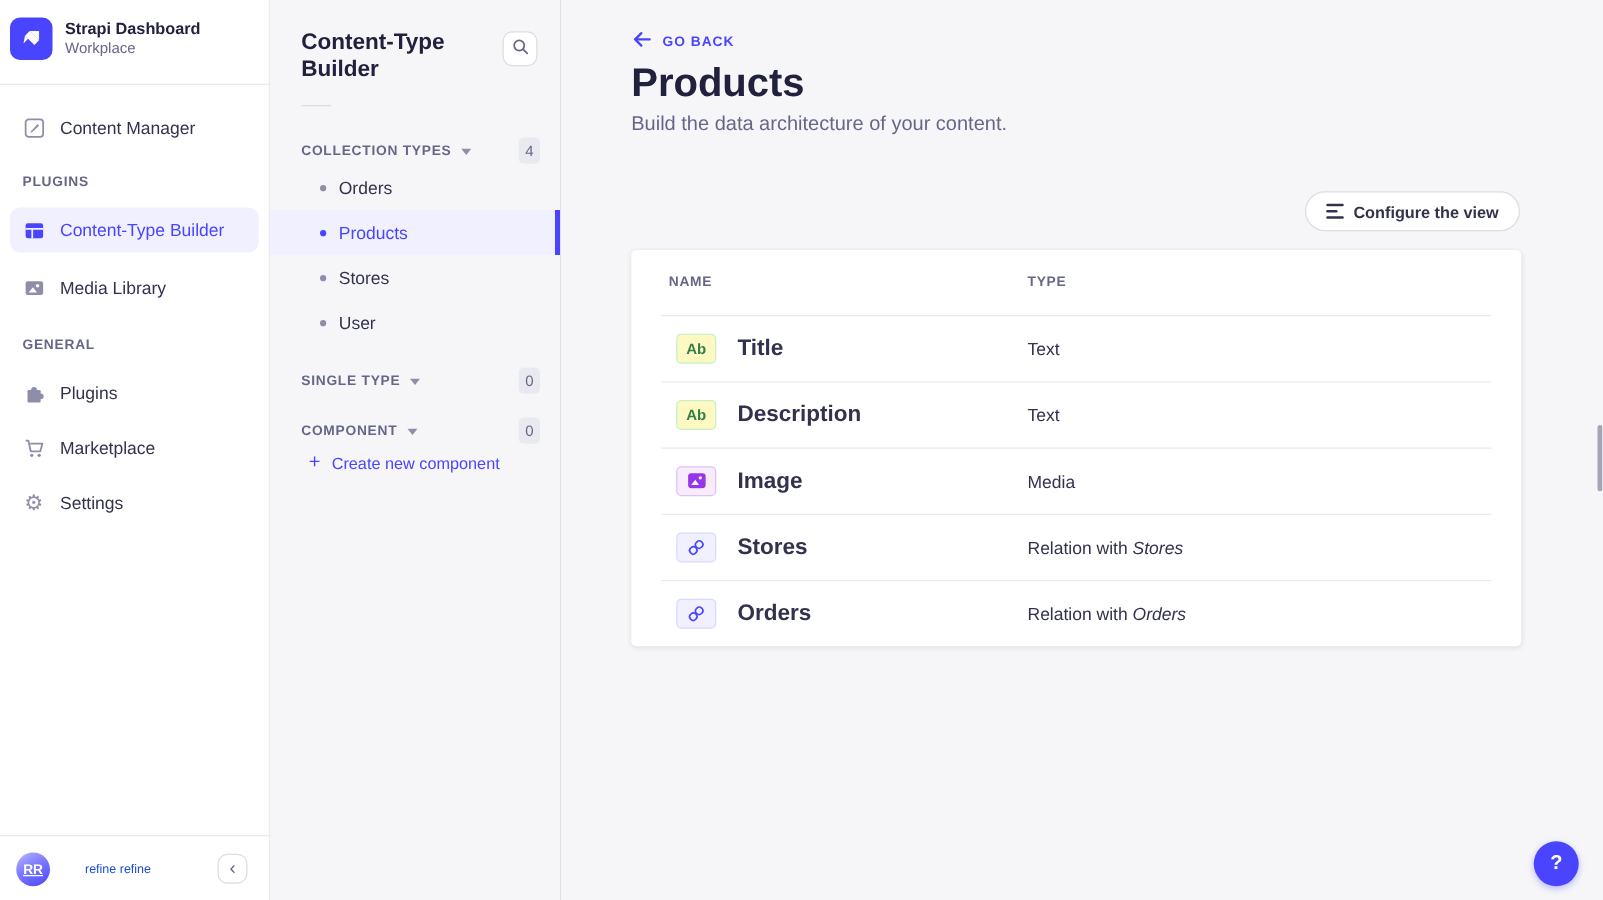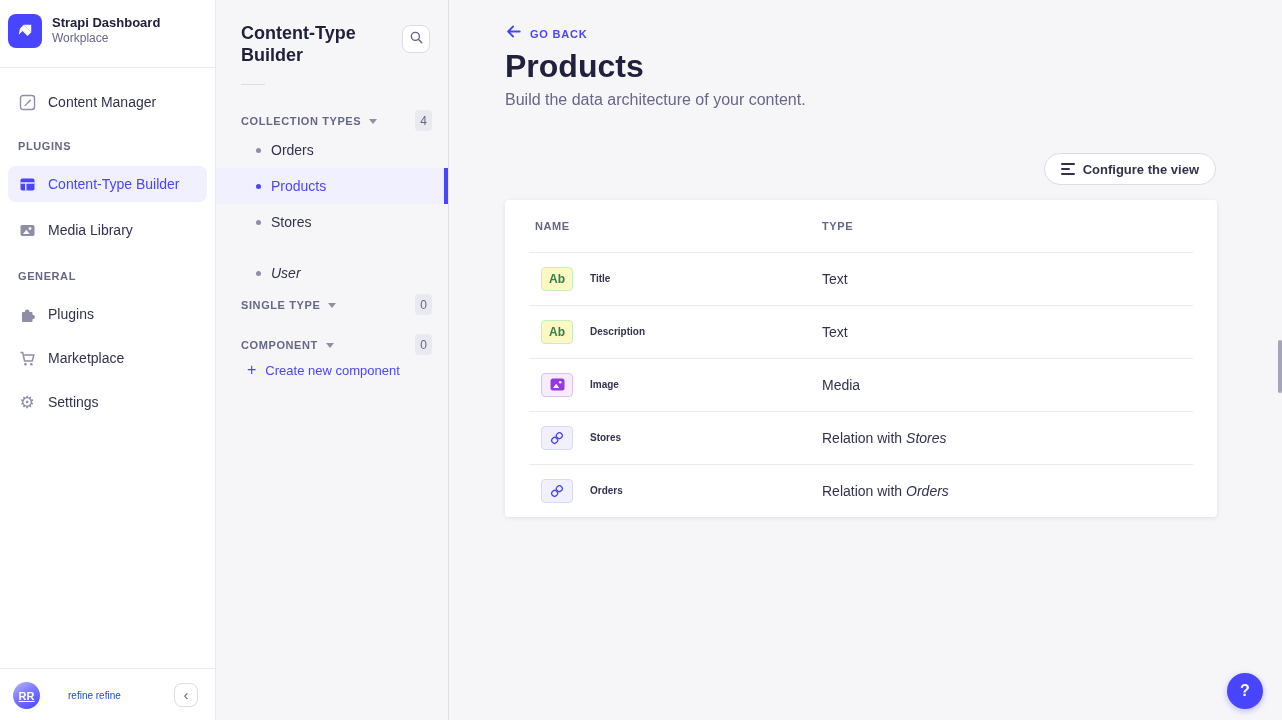--- a/index.html
+++ b/index.html
@@ -66,21 +66,21 @@
           box-shadow:0 1px 4px rgba(33,33,52,.1); }
   .thead { position:relative; height:52px; display:flex; align-items:center; padding-left:30px; }
   .thead .col { font-size:11px; font-weight:700; letter-spacing:.6px; color:#666687; }
   .col-type-pos { position:absolute; left:317px; }
   .trow { position:relative; height:53px; display:flex; align-items:center; padding-left:36px; cursor:pointer; }
   .trow::before { content:""; position:absolute; left:24px; right:24px; top:0; height:1px; background:#eaeaef; }
   .fbadge { width:32px; height:24px; border-radius:4px; display:flex; align-items:center; justify-content:center; margin-right:17px; flex:0 0 32px; }
   .fbadge.text { background:#fef9c3; border:1px solid #c6f0c2; color:#328048; font-size:12px; font-weight:700; }
   .fbadge.media { background:#f6ecfc; border:1px solid #e0c1f4; }
   .fbadge.relation { background:#f0f0ff; border:1px solid #d9d8ff; }
-  .fname { font-size:10px; font-weight:600; color:#32324d; }
+  .fname { font-size:18px; font-weight:600; color:#32324d; }
   .ftype { position:absolute; left:317px; font-size:14px; color:#32324d; }
   .ftype .ref { font-style:italic; }
 
   .help-fab { position:absolute; right:19px; bottom:11px; width:36px; height:36px; border-radius:50%; background:#4945ff; color:#fff;
               font-size:16px; font-weight:700; display:flex; align-items:center; justify-content:center; cursor:pointer;
               box-shadow:0 2px 6px rgba(73,69,255,.35); }
   .scroll-thumb { position:absolute; right:0; top:340px; width:4px; height:53px; background:#a5a5ba; border-radius:2px; }
 </style>
 </head>
 <body>
@@ -198,21 +198,21 @@
     <span class="lbl">Orders</span>
   </div>
   <div class="ct-item active" style="top:168px;">
     <span class="dot"></span>
     <span class="lbl">Products</span>
   </div>
   <div class="ct-item" style="top:204px;">
     <span class="dot"></span>
     <span class="lbl">Stores</span>
   </div>
-  <div class="ct-item" style="top:255px;font-style:italic;">
+  <div class="ct-item" style="top:240px;">
     <span class="dot"></span>
     <span class="lbl">User</span>
   </div>
 
   <div class="sec-row" style="top:296px;">
     <span class="sec-lbl">SINGLE TYPE</span>
     <span class="caret"></span>
     <span class="count-badge">0</span>
   </div>
 

